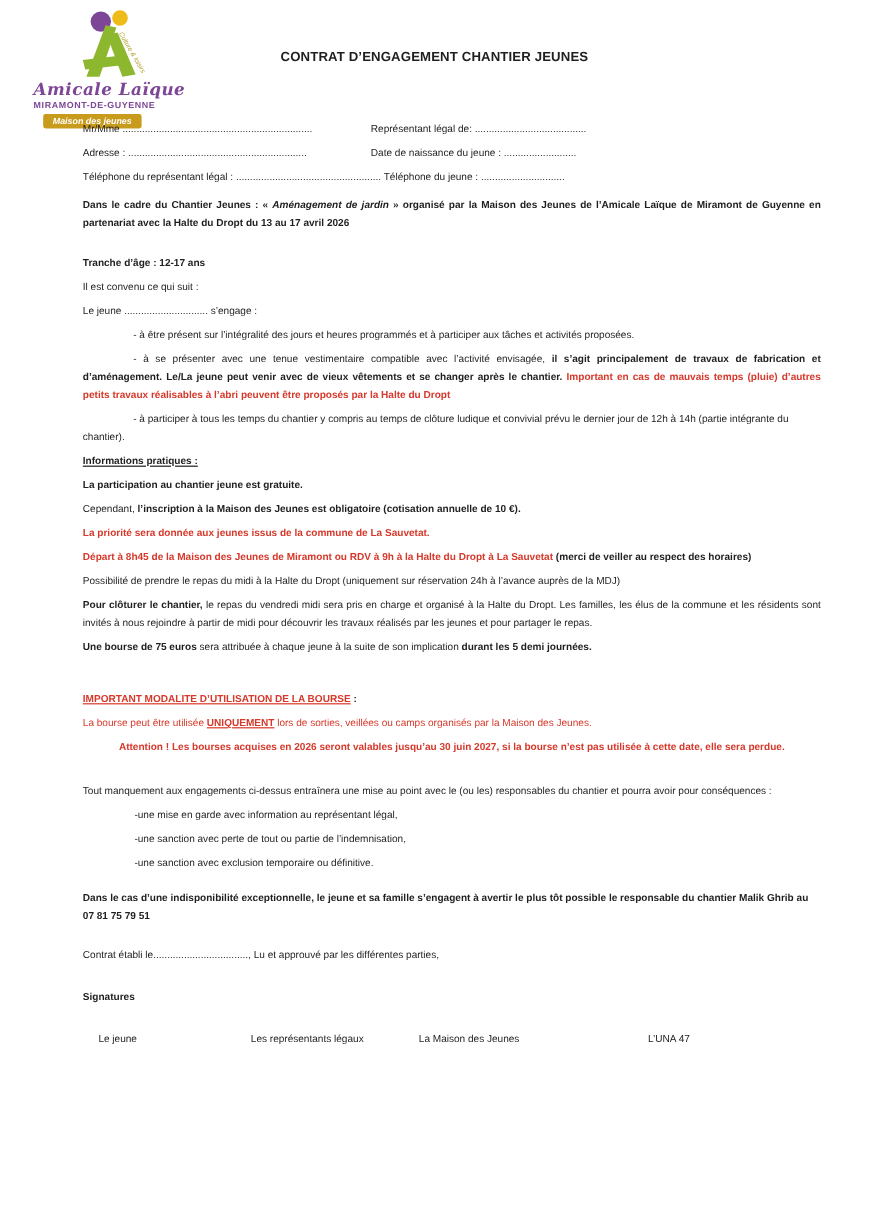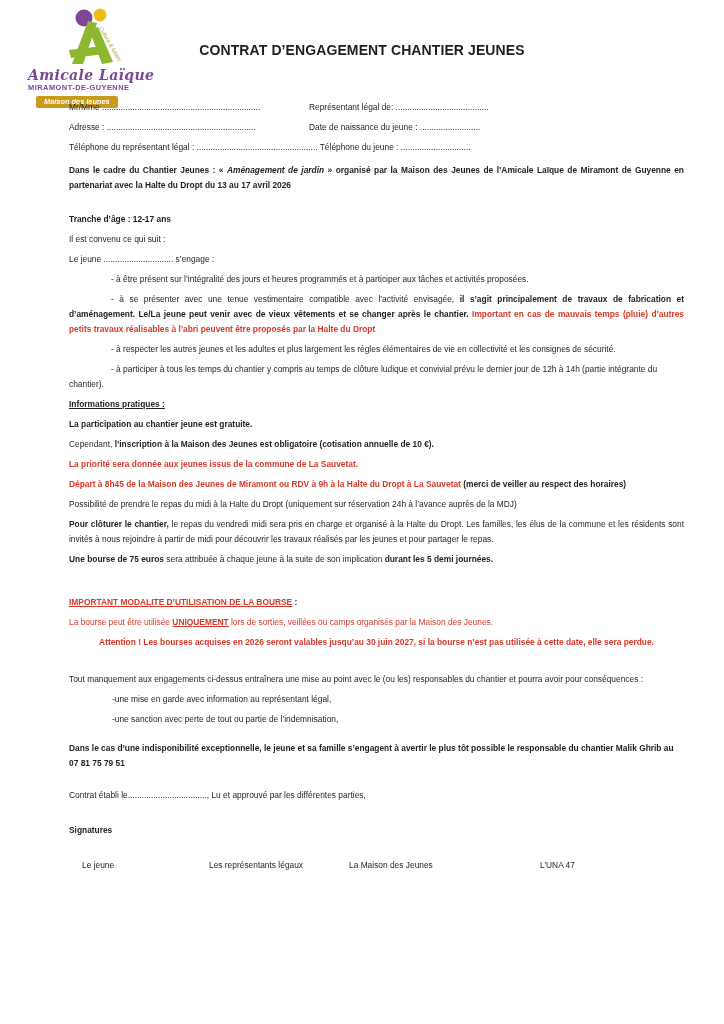--- a/index.html
+++ b/index.html
@@ -7,21 +7,21 @@
     --red:#d6392b; --ink:#1f1f1f;
   }
   html,body{margin:0;padding:0;background:#ffffff;}
   body{width:724px;height:1024px;overflow:hidden;
        font-family:"Liberation Sans",sans-serif;color:var(--ink);}
   .page{position:relative;width:724px;height:1024px;background:#fff;}
 
   
   .header{position:relative;height:100px;}
   .doc-title{position:absolute;left:0;right:0;top:42px;text-align:center;
-             font-weight:bold;font-size:14px;letter-spacing:.1px;}
+             font-weight:bold;font-size:11px;letter-spacing:.1px;}
   .logo{position:absolute;left:28px;top:8px;width:175px;line-height:1;}
   .logo svg{display:block;margin-left:14px;}
   .org-name{font-family:"DejaVu Serif",serif;font-style:italic;font-weight:bold;
             color:var(--purple);font-size:14px;margin-top:2px;letter-spacing:.4px;}
   .org-city{color:var(--purple);font-weight:bold;font-size:7.4px;letter-spacing:.5px;
             margin-top:2px;}
   .badge{display:inline-block;background:var(--gold);color:#fff;font-style:italic;
          font-weight:bold;font-size:7.4px;padding:2px 8px 2.5px;border-radius:2px;
          margin:3px 0 0 8px;}
 
@@ -66,36 +66,36 @@
   <div class="content">
       <p class="twocol"><span class="col-left">Mr/Mme ....................................................................</span><span class="col-right">Représentant légal de: ........................................</span></p>
       <p class="twocol"><span class="col-left">Adresse : ................................................................</span><span class="col-right">Date de naissance du jeune : ..........................</span></p>
       <p><span>Téléphone du représentant légal : .................................................... Téléphone du jeune : ..............................</span></p>
       <p class="justify" style="margin-top: 8px;"><span class="b">Dans le cadre du Chantier Jeunes : « </span><span class="b i">Aménagement de jardin</span><span class="b"> » organisé par la Maison des Jeunes de l’Amicale Laïque de Miramont de Guyenne en partenariat avec la Halte du Dropt du 13 au 17 avril 2026</span></p>
       <p style="margin-top: 19px;"><span class="b">Tranche d’âge : 12-17 ans</span></p>
       <p><span>Il est convenu ce qui suit :</span></p>
       <p><span>Le jeune ..............................  s’engage :</span></p>
       <p class="indent"><span>- à être présent sur l’intégralité des jours et heures programmés et à participer aux tâches et activités proposées.</span></p>
       <p class="justify indent"><span>- à se présenter avec une tenue vestimentaire compatible avec l’activité envisagée, </span><span class="b">il s’agit principalement de travaux de fabrication et d’aménagement.  Le/La jeune peut venir avec de vieux vêtements et se changer après le chantier. </span><span class="b r">Important en cas de mauvais temps (pluie) d’autres petits travaux réalisables à l’abri peuvent être proposés par la Halte du Dropt</span></p>
-      <p class="indent"><span>- à respecter les autres jeunes et les adultes et plus largement les règles élémentaires de vie en collectivité et les consignes de sécurité.</span></p>
       <p class="indent"><span>- à participer à tous les temps du chantier y compris au temps de clôture ludique et convivial prévu le dernier jour de 12h à 14h (partie intégrante du chantier).</span></p>
       <p style=""><span class="b u">Informations pratiques :</span></p>
       <p><span class="b">La participation au chantier jeune est gratuite.</span></p>
       <p><span>Cependant, </span><span class="b">l’inscription à la Maison des Jeunes est obligatoire (cotisation annuelle de 10 €).</span></p>
       <p><span class="b r">La priorité sera donnée aux jeunes issus de la commune de La Sauvetat.</span></p>
       <p><span class="b r">Départ à 8h45 de la Maison des Jeunes de Miramont ou RDV à 9h à la Halte du Dropt à La Sauvetat </span><span class="b">(merci de veiller au respect des horaires)</span></p>
       <p><span>Possibilité de prendre le repas du midi à la Halte du Dropt (uniquement sur réservation 24h à l’avance auprès de la MDJ)</span></p>
       <p class="justify"><span class="b">Pour clôturer le chantier,</span><span> le repas du vendredi midi sera pris en charge et organisé à la Halte du Dropt. Les familles, les élus de la commune et les résidents sont invités à nous rejoindre à partir de midi pour découvrir les travaux réalisés par les jeunes et pour partager le repas.</span></p>
       <p><span class="b">Une bourse de 75 euros</span><span> sera attribuée à chaque jeune à la suite de son implication </span><span class="b">durant les 5 demi journées.</span></p>
       <p style="margin-top: 28px;"><span class="b r u">IMPORTANT MODALITE D’UTILISATION DE LA BOURSE</span><span class="b"> :</span></p>
       <p><span class="r">La bourse peut être utilisée </span><span class="b r u">UNIQUEMENT</span><span class="r"> lors de sorties, veillées ou camps organisés par la Maison des Jeunes.</span></p>
       <p class="center"><span class="b r">Attention ! Les bourses acquises en 2026 seront valables jusqu’au 30 juin 2027, si la bourse n’est pas utilisée à cette date, elle sera perdue.</span></p>
       <p style="margin-top: 22px;"><span>Tout manquement aux engagements ci-dessus entraînera une mise au point avec le (ou les) responsables du chantier et pourra avoir pour conséquences :</span></p>
       <p class="indent2"><span>-une mise en garde avec information au représentant légal,</span></p>
       <p class="indent2"><span>-une sanction avec perte de tout ou partie de l’indemnisation,</span></p>
+      <p class="indent2"><span>-une sanction avec exclusion temporaire ou définitive.</span></p>
       <p style="margin-top: 14px;"><span class="b">Dans le cas d’une indisponibilité exceptionnelle, le jeune et sa famille s’engagent à avertir le plus tôt possible le responsable du chantier Malik Ghrib au 07 81 75 79 51</span></p>
       <p style="margin-top: 17px;"><span>Contrat établi le.................................., Lu et approuvé par les différentes parties,</span></p>
       <p style="margin-top: 20px;"><span class="b">Signatures</span></p>
       <p class="sigrow" style="margin-top: 20px;">
         <span style="left: 13px;">Le jeune</span>
         <span style="left: 140px;">Les représentants légaux</span>
         <span style="left: 280px;">La Maison des Jeunes</span>
         <span style="left: 471px;">L’UNA 47</span>
       </p>
     </div>

